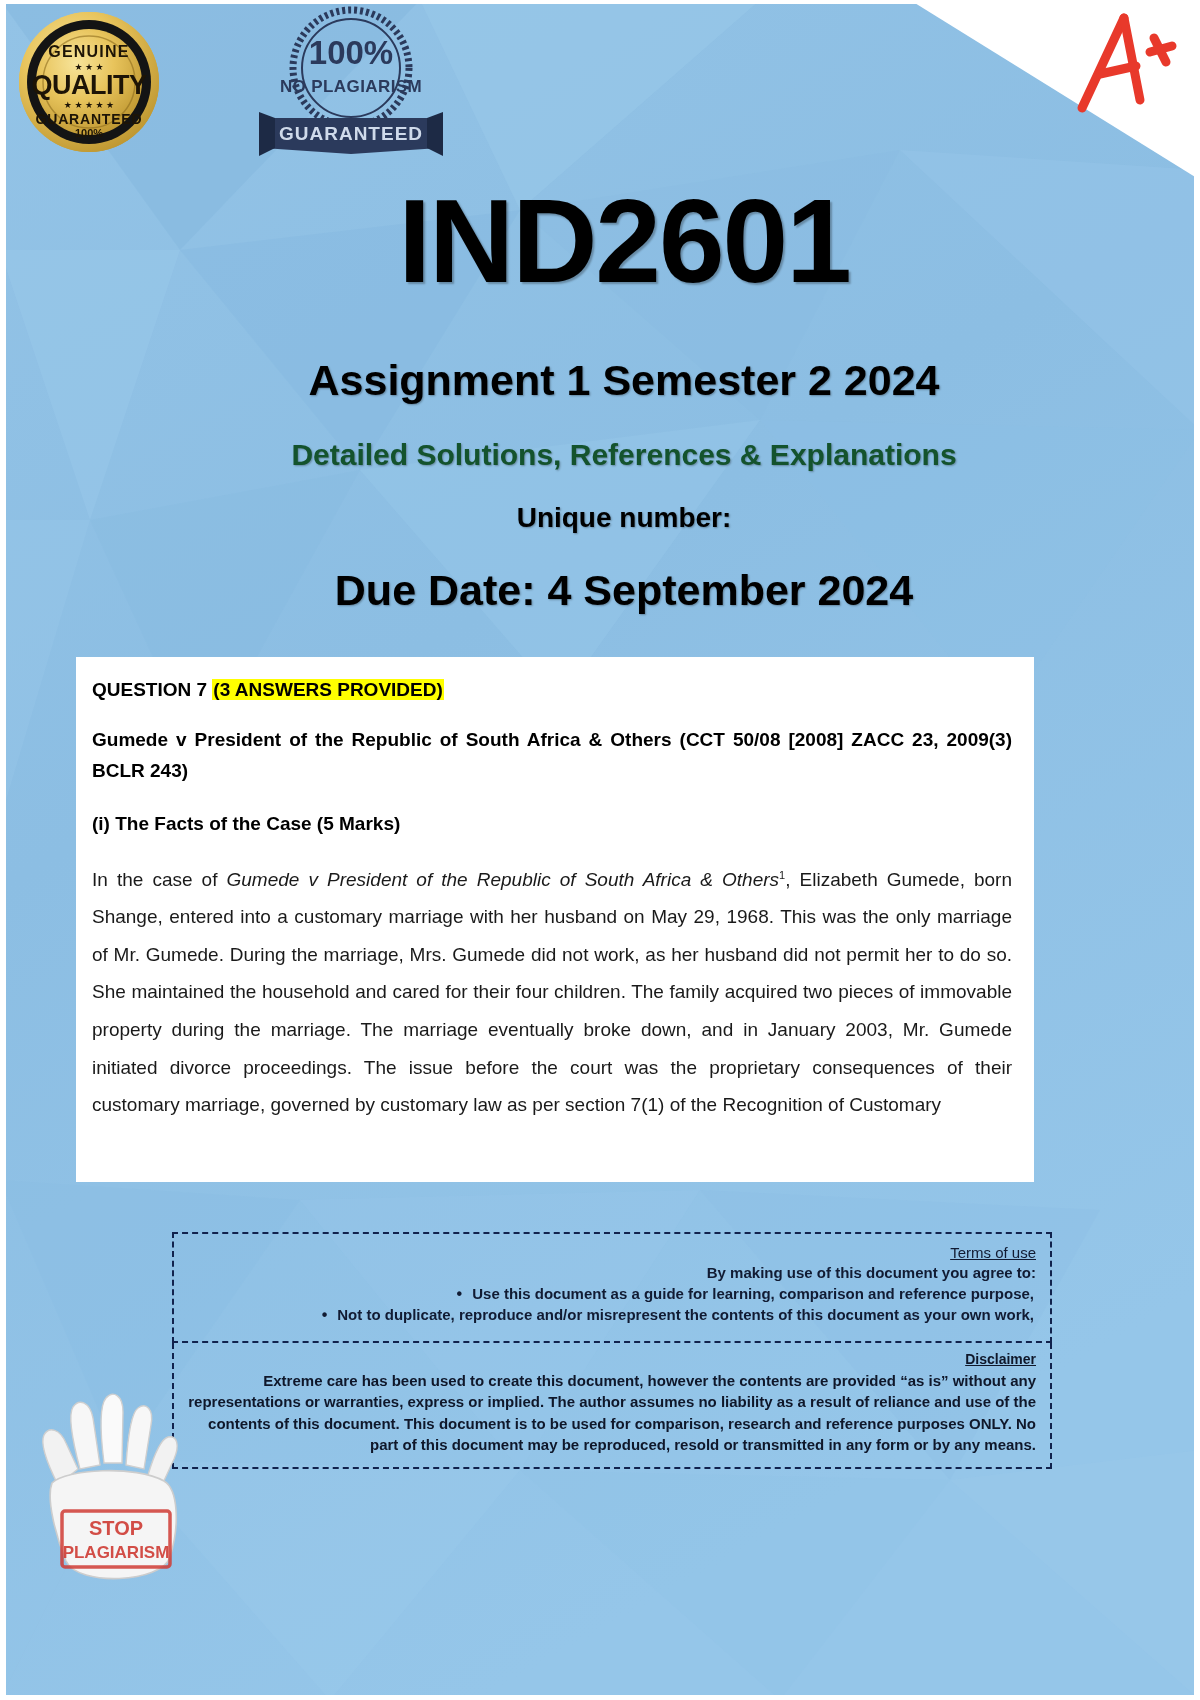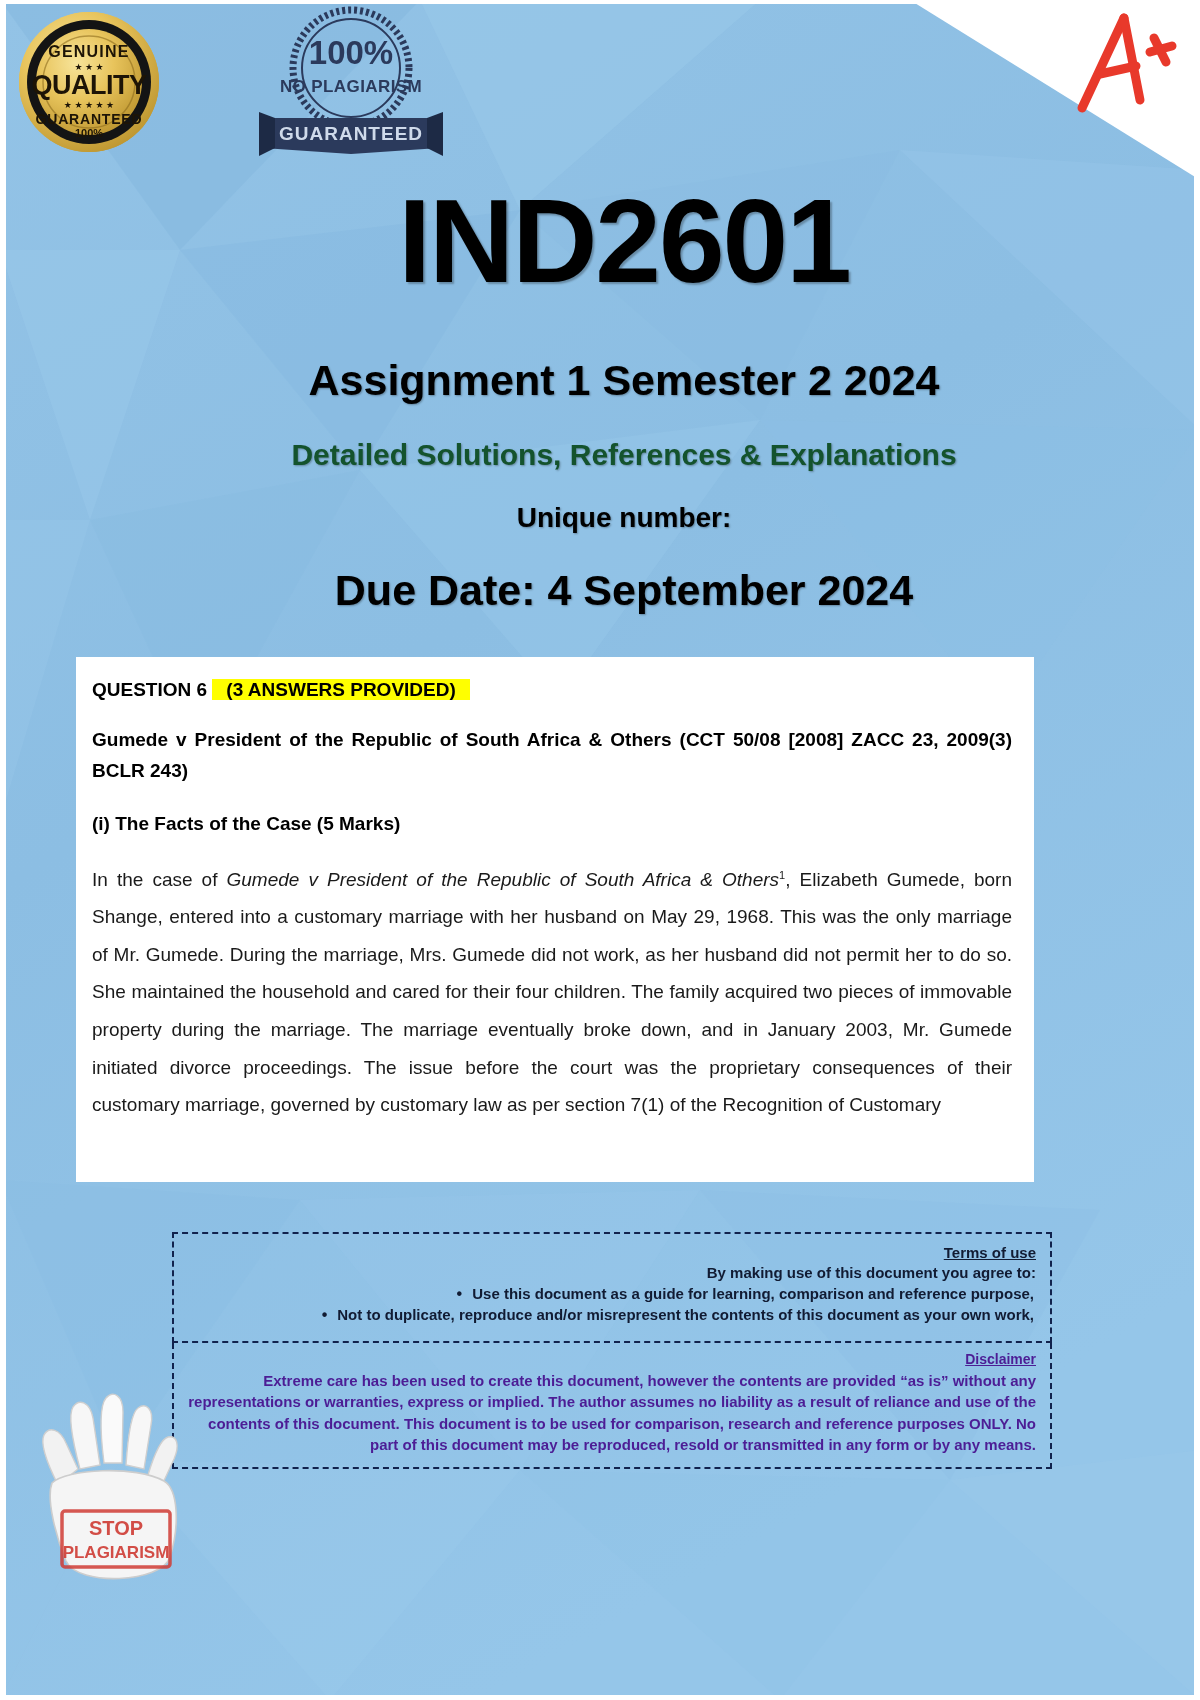--- a/index.html
+++ b/index.html
@@ -74,21 +74,21 @@
   
   #content-card {
     position:absolute; left:76px; top:657px; width:958px; height:525px;
     background:#ffffff; z-index:10;
     padding:22px 22px 0 16px;
     overflow:hidden;
   }
   #content-card .q-head {
     font-size:19px; font-weight:bold; color:#000; margin-bottom:24px;
   }
-  .hl { background:#ffff00; padding:0 14px; }
+  .hl { background:#ffff00; padding:0 1px; }
 
   #content-card .case-cite {
     font-size:19px; font-weight:bold; color:#000;
     line-height:1.62; text-align:justify; margin-bottom:26px;
   }
   #content-card .sub-head {
     font-size:19px; font-weight:bold; color:#000; margin-bottom:26px;
   }
   #content-card .body-para {
     font-size:19px; color:#1a1a1a; line-height:1.98; text-align:justify;
@@ -100,35 +100,35 @@
   #legal-wrap {
     position:absolute; left:172px; top:1232px; width:880px; z-index:10;
   }
   #terms-box {
     border:2px dashed #11224d;
     padding:10px 14px 14px 14px;
     text-align:right;
     color:#111b33;
   }
   #terms-title {
-    font-size:15px; font-weight:bold; text-decoration:underline; margin-bottom:3px;
+    font-size:15px; font-weight:normal; text-decoration:underline; margin-bottom:3px;
   }
   #terms-intro { font-size:15px; font-weight:bold; margin-bottom:4px; }
   #terms-list { list-style:none; }
   #terms-list li {
     font-size:15px; font-weight:bold; margin:3px 0; position:relative; padding-right:2px;
   }
   #terms-list li .bullet { font-size:16px; margin-right:10px; }
 
   #disclaimer-box {
     border:2px dashed #11224d;
     border-top:none;
     padding:8px 14px 12px 14px;
     text-align:right;
-    color:#4c1d95;
+    color:#0f172a;
   }
   #disclaimer-title {
     font-size:14px; font-weight:bold; text-decoration:underline; margin-bottom:3px;
   }
   #disclaimer-text {
     font-size:15px; font-weight:bold; line-height:1.42; text-align:right;
   }
 
   
   #stop-hand {
@@ -240,21 +240,21 @@
   <div id="course-code">IND2601</div>
   <div id="assignment-line">Assignment 1 Semester 2 2024</div>
   <div id="subtitle-line">Detailed Solutions, References &amp; Explanations</div>
   <div id="unique-line">Unique number:</div>
   <div id="duedate-line">Due Date: 4 September 2024</div>
 </div>
 
 <div id="content-card">
 
   <div class="q-head">
-    <span>QUESTION 6</span>
+    <span>QUESTION 7</span>
     <span class="hl">(3 ANSWERS PROVIDED)</span>
   </div>
 
   <div class="case-cite">Gumede v President of the Republic of South Africa &amp; Others (CCT 50/08 [2008] ZACC 23, 2009(3) BCLR 243)</div>
 
   <div class="sub-head">(i) The Facts of the Case (5 Marks)</div>
 
   <div class="body-para">
     <span>In the case of </span><i>Gumede v President of the Republic of South Africa &amp; Others</i><sup>1</sup><span>, Elizabeth Gumede, born Shange, entered into a customary marriage with her husband on May 29, 1968. This was the only marriage of Mr. Gumede. During the marriage, Mrs. Gumede did not work, as her husband did not permit her to do so. She maintained the household and cared for their four children. The family acquired two pieces of immovable property during the marriage. The marriage eventually broke down, and in January 2003, Mr. Gumede initiated divorce proceedings. The issue before the court was the proprietary consequences of their customary marriage, governed by customary law as per section 7(1) of the Recognition of Customary</span>
   </div>

